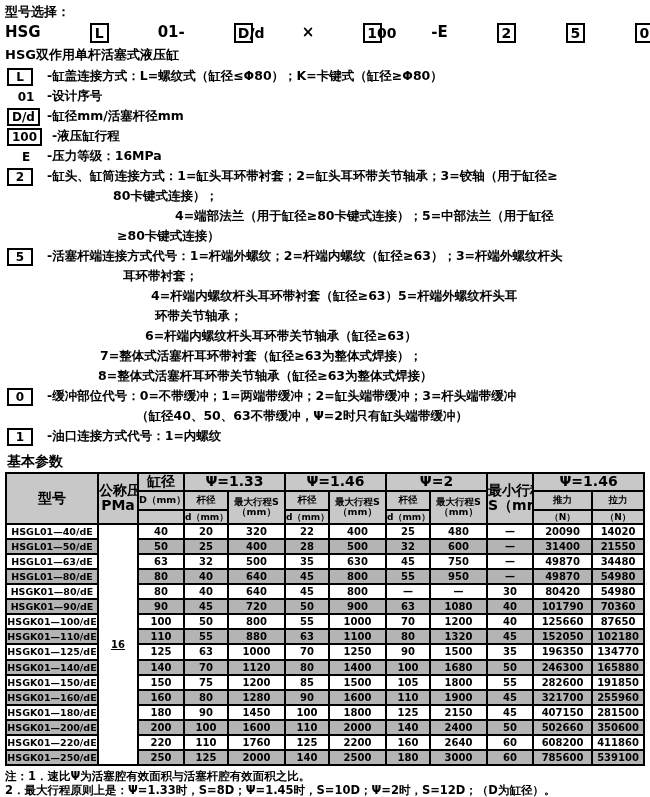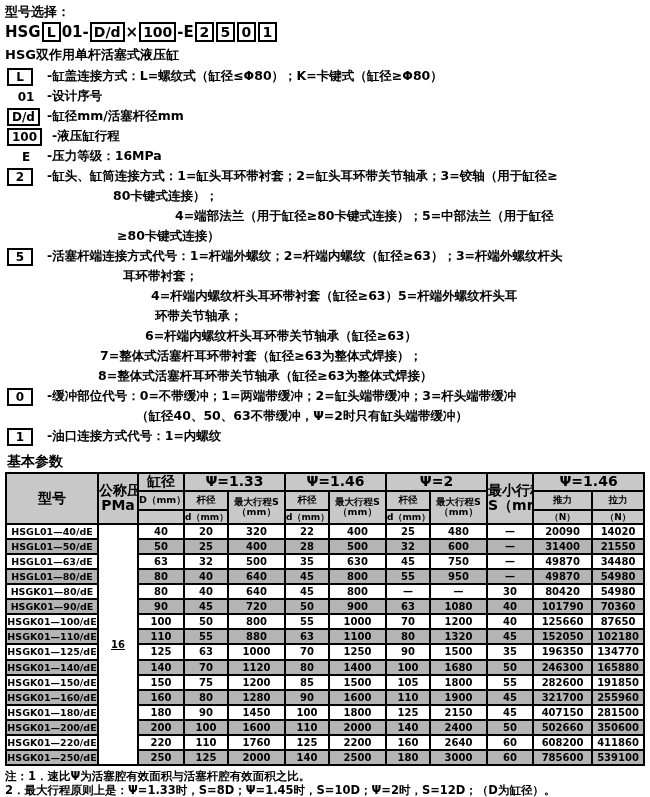--- a/index.html
+++ b/index.html
@@ -2,21 +2,21 @@
 <html><head>
 <meta charset="utf-8">
 <style>
   html,body{margin:0;padding:0;}
   body{
     width:650px;height:797px;overflow:hidden;background:#ffffff;color:#000;
     font-family:"DejaVu Sans","Liberation Sans",sans-serif;font-weight:700;
   }
   .page{padding:3px 6px 0 5px;}
   .h1{font-size:13px;line-height:17px;}
-  .model-code{font-size:15px;line-height:22px;margin:1px 0 2px 0;display:flex;align-items:center;}
+  .model-code{font-size:15px;line-height:22px;margin:1px 0 2px 0;display:flex;align-items:flex-end;gap:48px;}
   .model-code .seg{white-space:pre;}
   .model-code .box{border:2px solid #000;padding:0 2px;margin:0 1px;line-height:16px;display:inline-block;min-width:11px;text-align:center;font-size:14px;}
   .subtitle{font-size:13px;line-height:19px;margin-bottom:2px;}
   .code-item{display:grid;grid-template-columns:42px 1fr;align-items:start;}
   .code-box{border:2px solid #000;justify-self:start;margin-left:2px;margin-top:2px;
     min-width:16px;padding:0 3px;text-align:center;font-size:12px;line-height:14px;}
   .code-box.noborder{border-color:transparent;justify-self:center;margin-left:0;}
   .code-lines{font-size:12.5px;}
   .code-line{line-height:20px;white-space:nowrap;}
   .h2{font-size:14px;line-height:18px;margin:6px 0 2px 2px;}

